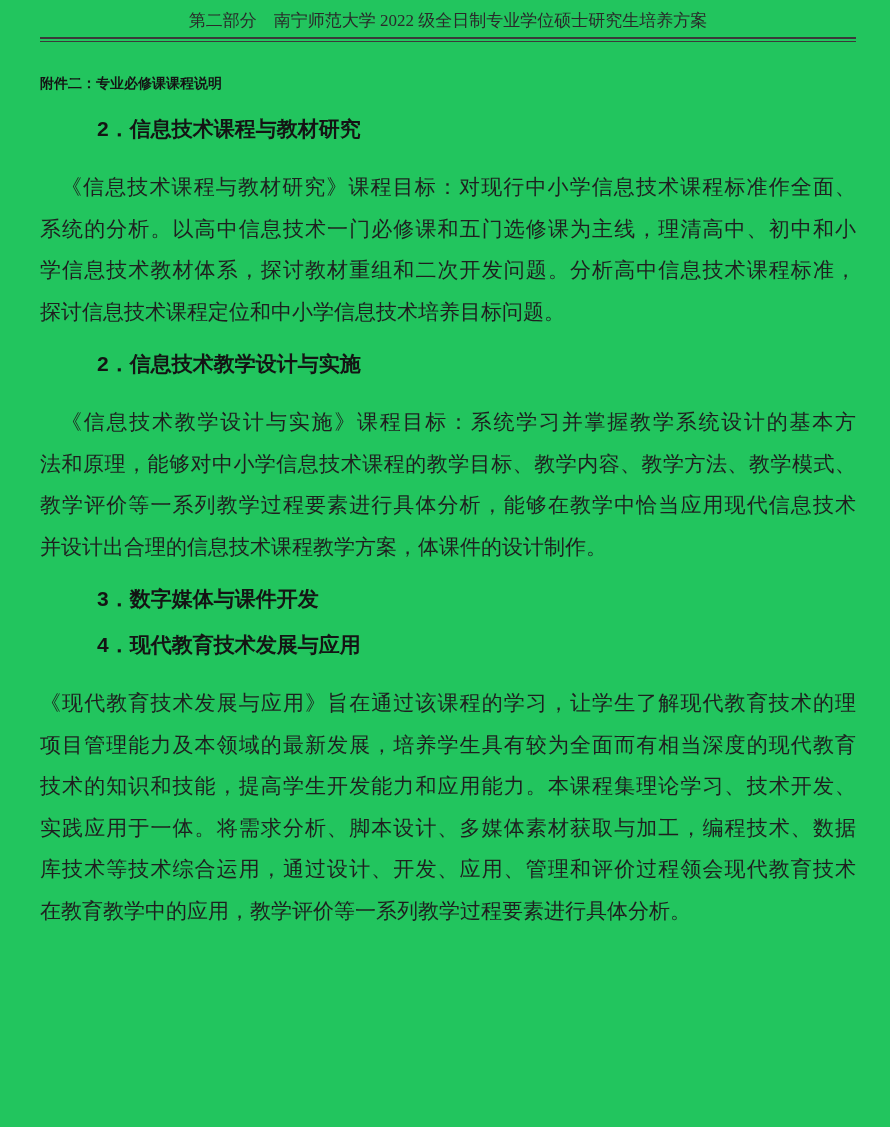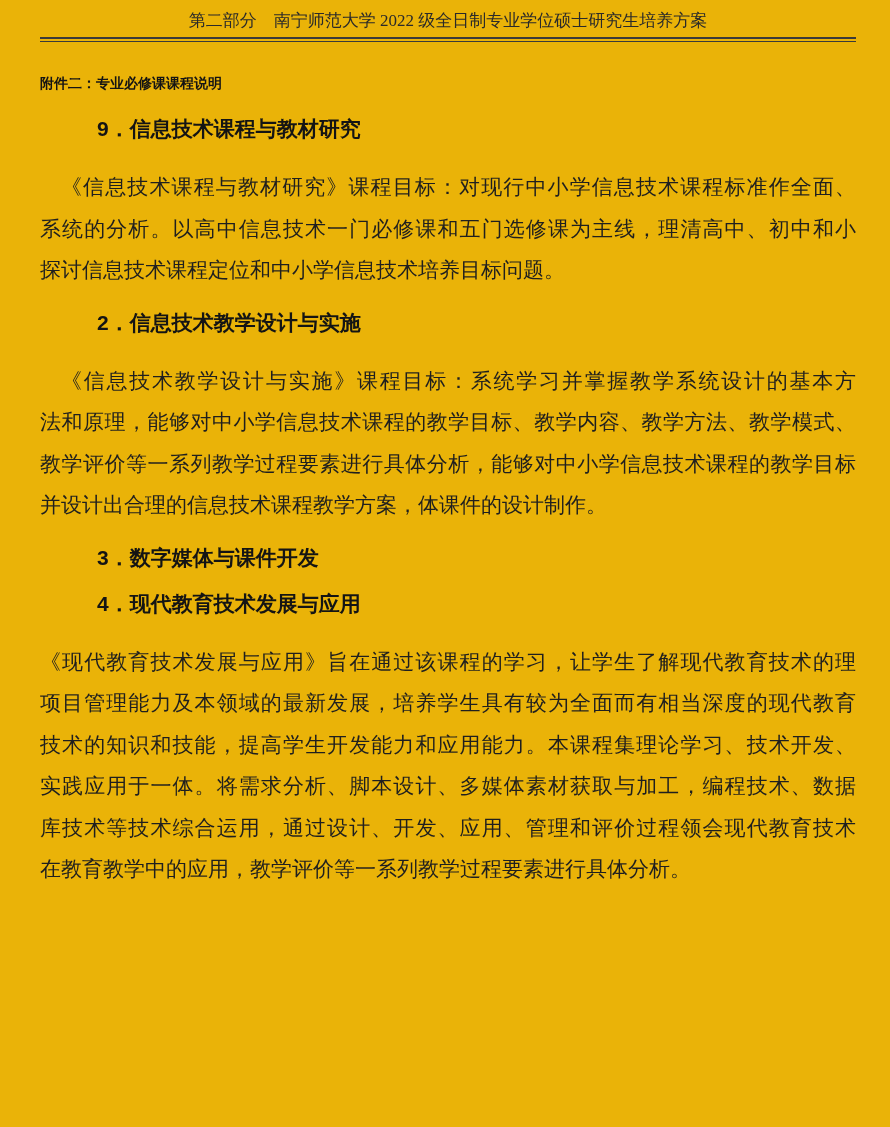--- a/index.html
+++ b/index.html
@@ -6,21 +6,21 @@
     margin: 0;
     padding: 0;
     background: #ffffff;
   }
   .page {
     position: relative;
     width: 890px;
     height: 1127px;
     box-sizing: border-box;
     padding: 10px 34px 0 40px;
-    background: #eab308;
+    background: #22c55e;
     color: #1f1f1f;
     font-family: "Liberation Serif", "DejaVu Serif", serif;
     overflow: hidden;
   }
   .page-header {
     text-align: center;
     font-size: 17px;
     line-height: 22px;
     color: #2a2a2a;
     white-space: nowrap;
@@ -72,32 +72,33 @@
 <body>
 
 <div class="page">
 
   <div class="page-header">第二部分　南宁师范大学 2022 级全日制专业学位硕士研究生培养方案</div>
 
   <div class="header-rule"></div>
 
   <div class="doc-title">附件二：专业必修课课程说明</div>
 
-  <div class="sec-heading">9．信息技术课程与教材研究</div>
+  <div class="sec-heading">2．信息技术课程与教材研究</div>
   <div class="para">
     <div class="pline indent">《信息技术课程与教材研究》课程目标：对现行中小学信息技术课程标准作全面、</div>
     <div class="pline">系统的分析。以高中信息技术一门必修课和五门选修课为主线，理清高中、初中和小</div>
+    <div class="pline">学信息技术教材体系，探讨教材重组和二次开发问题。分析高中信息技术课程标准，</div>
     <div class="pline lastline">探讨信息技术课程定位和中小学信息技术培养目标问题。</div>
   </div>
 
   <div class="sec-heading">2．信息技术教学设计与实施</div>
   <div class="para">
     <div class="pline indent">《信息技术教学设计与实施》课程目标：系统学习并掌握教学系统设计的基本方</div>
     <div class="pline">法和原理，能够对中小学信息技术课程的教学目标、教学内容、教学方法、教学模式、</div>
-    <div class="pline">教学评价等一系列教学过程要素进行具体分析，能够对中小学信息技术课程的教学目标</div>
+    <div class="pline">教学评价等一系列教学过程要素进行具体分析，能够在教学中恰当应用现代信息技术</div>
     <div class="pline lastline">并设计出合理的信息技术课程教学方案，体课件的设计制作。</div>
   </div>
 
   <div class="sec-heading">3．数字媒体与课件开发</div>
 
   <div class="sec-heading">4．现代教育技术发展与应用</div>
   <div class="para">
     <div class="pline">《现代教育技术发展与应用》旨在通过该课程的学习，让学生了解现代教育技术的理</div>
     <div class="pline">项目管理能力及本领域的最新发展，培养学生具有较为全面而有相当深度的现代教育</div>
     <div class="pline">技术的知识和技能，提高学生开发能力和应用能力。本课程集理论学习、技术开发、</div>

